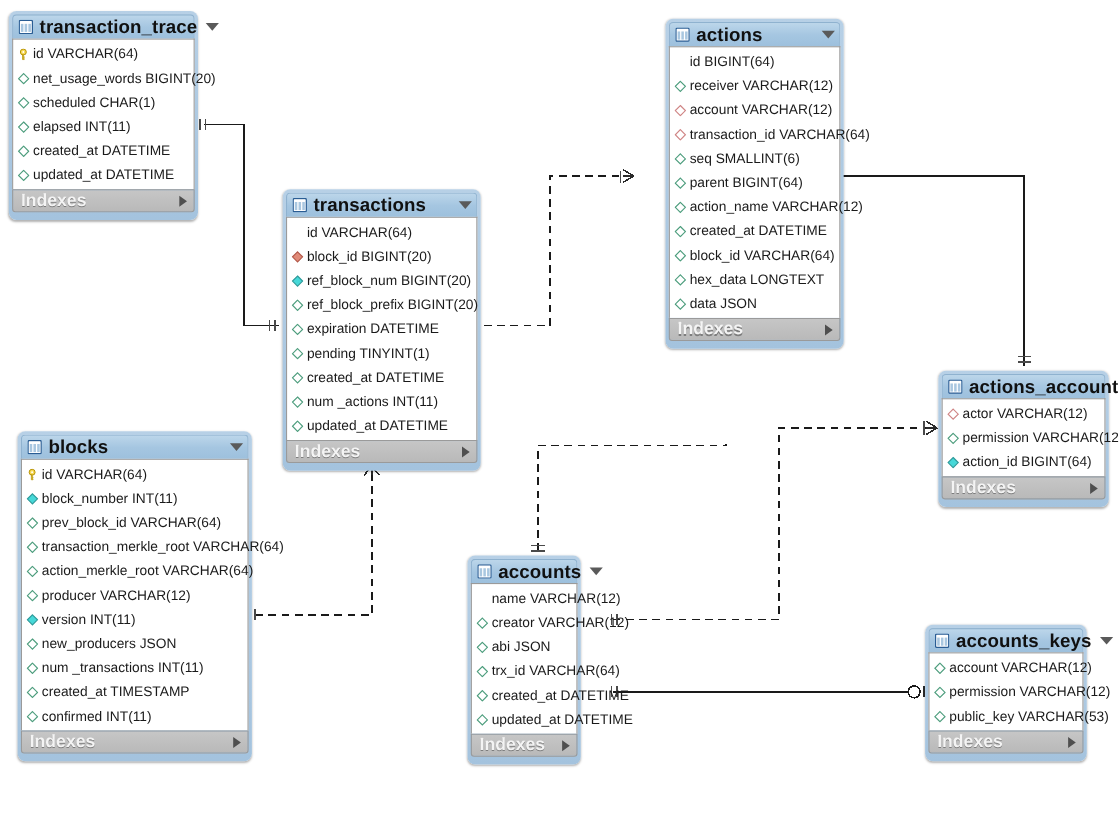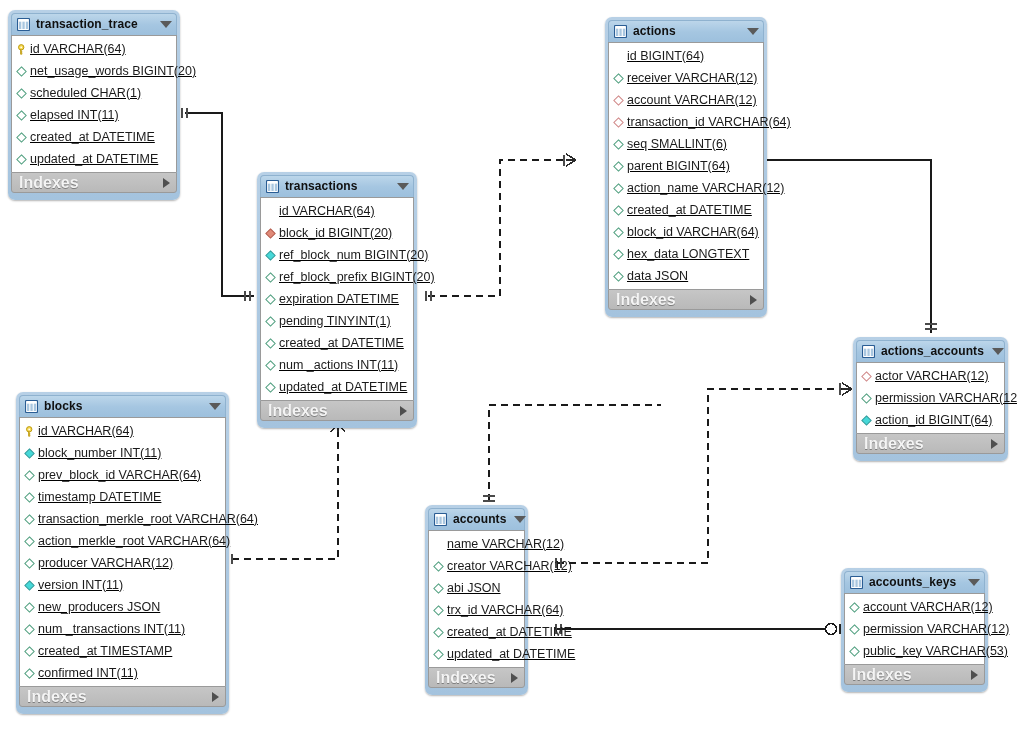--- a/index.html
+++ b/index.html
@@ -50,21 +50,21 @@
     box-sizing: border-box;
   }
   .tbl-icon {
     width: 13px;
     height: 13px;
     flex: 0 0 13px;
     margin-right: 6px;
     display: block;
   }
   .tbl-title {
-    font-size: 12px;
+    font-size: 17px;
     font-weight: bold;
     color: #101010;
     letter-spacing: 0.1px;
     white-space: nowrap;
     flex: 1 1 auto;
     line-height: 13px;
   }
   .tbl-caret {
     width: 0; height: 0;
     flex: 0 0 auto;
@@ -80,21 +80,20 @@
     border-top: 1px solid #9a9a9a;
     padding: 2px 0 2px 0;
   }
   .col-row {
     display: flex;
     align-items: center;
     height: 22px;
     padding: 0 16px 0 4px;
     box-sizing: border-box;
     white-space: nowrap;
-    text-decoration: underline;
   }
   .col-icon {
     width: 11px;
     height: 11px;
     flex: 0 0 11px;
     margin-right: 3px;
     display: block;
   }
   .col-icon.blank { visibility: hidden; }
   .col-text {
@@ -262,21 +261,21 @@
               </svg>
             </span>
             <span class="col-text">updated_at DATETIME</span>
           </div>
         </div>
         <div class="tbl-footer">
           <span class="footer-label">Indexes</span>
           <span class="footer-caret"></span>
         </div>
       </div>
-      <div class="table-node" style="left: 257px; top: 172px; width: 160px;">
+      <div class="table-node" style="left: 257px; top: 172px; width: 180px;">
         <div class="tbl-header">
           <span style="display: flex;">
             <svg class="tbl-icon" viewBox="0 0 13 13">
               <rect x="0.5" y="0.5" width="12" height="12" rx="1" fill="#ffffff" stroke="#2a5d94" stroke-width="1.2"></rect>
               <rect x="2" y="3.6" width="2.3" height="7.4" fill="#a9c7e0"></rect>
               <rect x="5.4" y="3.6" width="2.3" height="7.4" fill="#a9c7e0"></rect>
               <rect x="8.8" y="3.6" width="2.3" height="7.4" fill="#a9c7e0"></rect>
               <rect x="1.6" y="1.6" width="9.8" height="1.6" fill="#ffffff"></rect>
             </svg>
           </span>
@@ -507,28 +506,20 @@
               </svg>
             </span>
             <span class="col-text">prev_block_id VARCHAR(64)</span>
           </div>
           <div class="col-row">
             <span style="display: flex; flex: 0 0 auto;">
               <svg class="col-icon" viewBox="0 0 11 11">
                 <path d="M5.5,0.9 L10.1,5.5 L5.5,10.1 L0.9,5.5 Z" fill="#ffffff" stroke="#4e9e7e" stroke-width="1.05"></path>
               </svg>
             </span>
-            <span class="col-text">timestamp DATETIME</span>
-          </div>
-          <div class="col-row">
-            <span style="display: flex; flex: 0 0 auto;">
-              <svg class="col-icon" viewBox="0 0 11 11">
-                <path d="M5.5,0.9 L10.1,5.5 L5.5,10.1 L0.9,5.5 Z" fill="#ffffff" stroke="#4e9e7e" stroke-width="1.05"></path>
-              </svg>
-            </span>
             <span class="col-text">transaction_merkle_root VARCHAR(64)</span>
           </div>
           <div class="col-row">
             <span style="display: flex; flex: 0 0 auto;">
               <svg class="col-icon" viewBox="0 0 11 11">
                 <path d="M5.5,0.9 L10.1,5.5 L5.5,10.1 L0.9,5.5 Z" fill="#ffffff" stroke="#4e9e7e" stroke-width="1.05"></path>
               </svg>
             </span>
             <span class="col-text">action_merkle_root VARCHAR(64)</span>
           </div>

